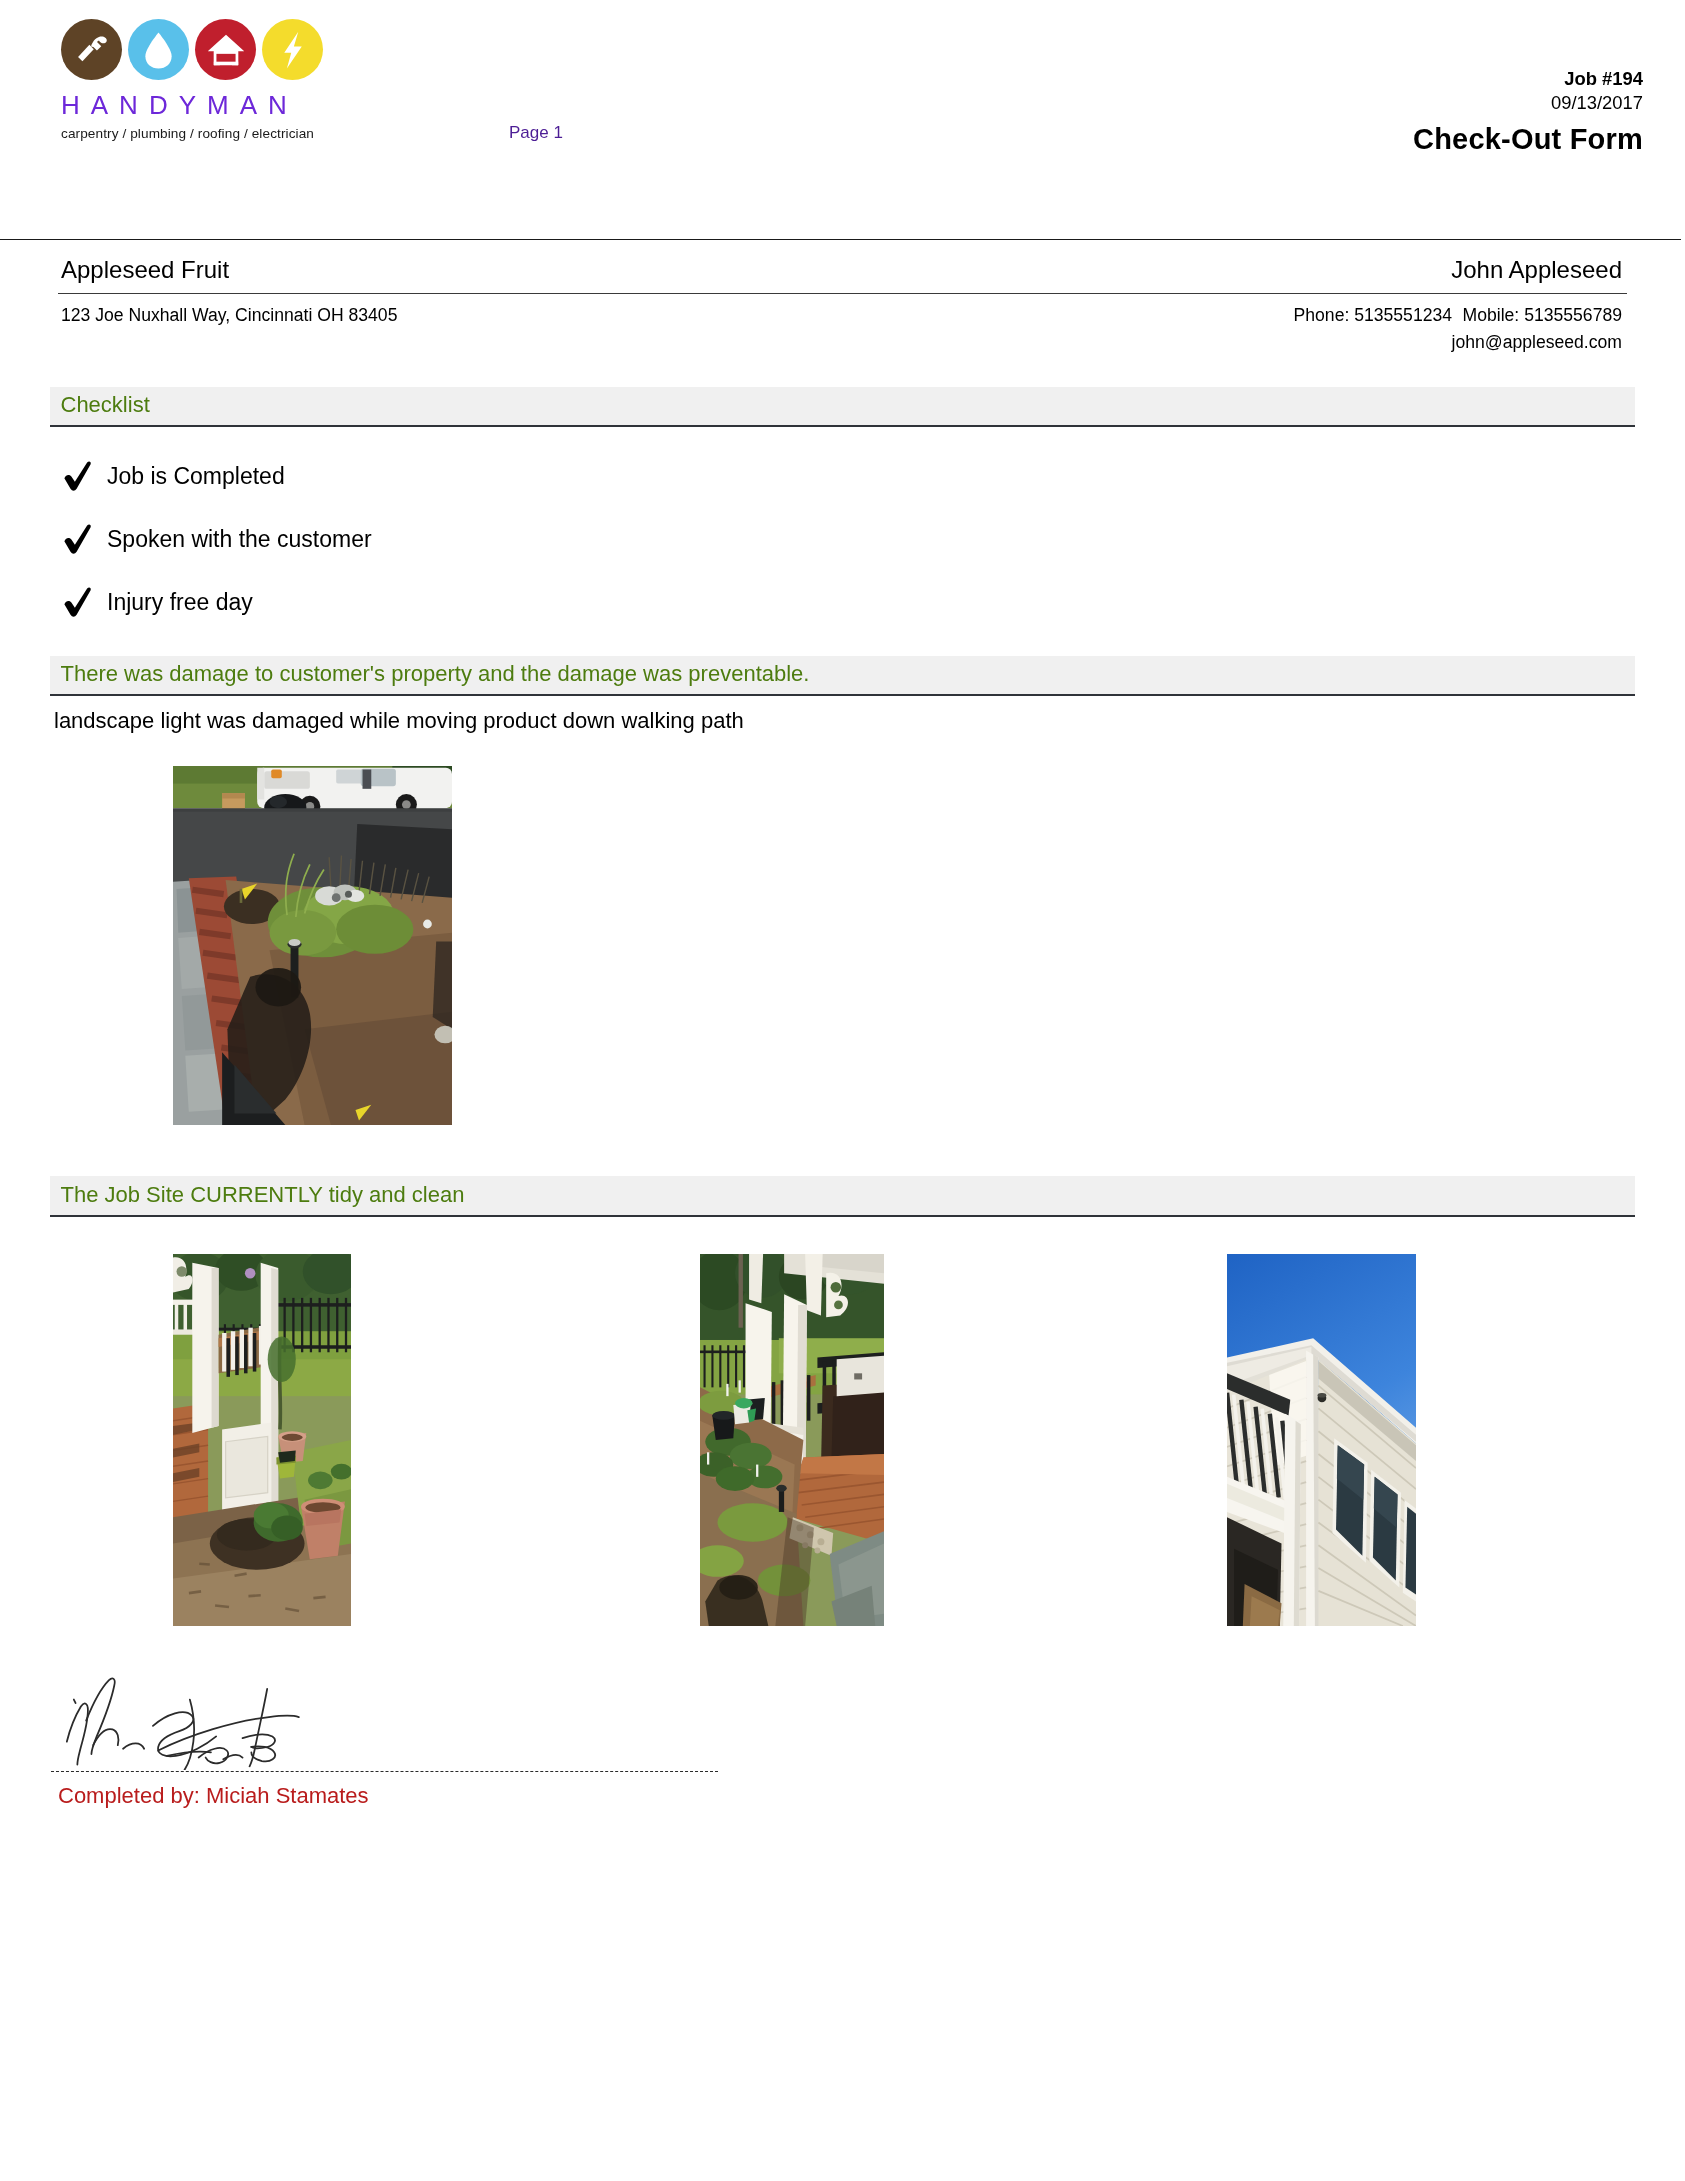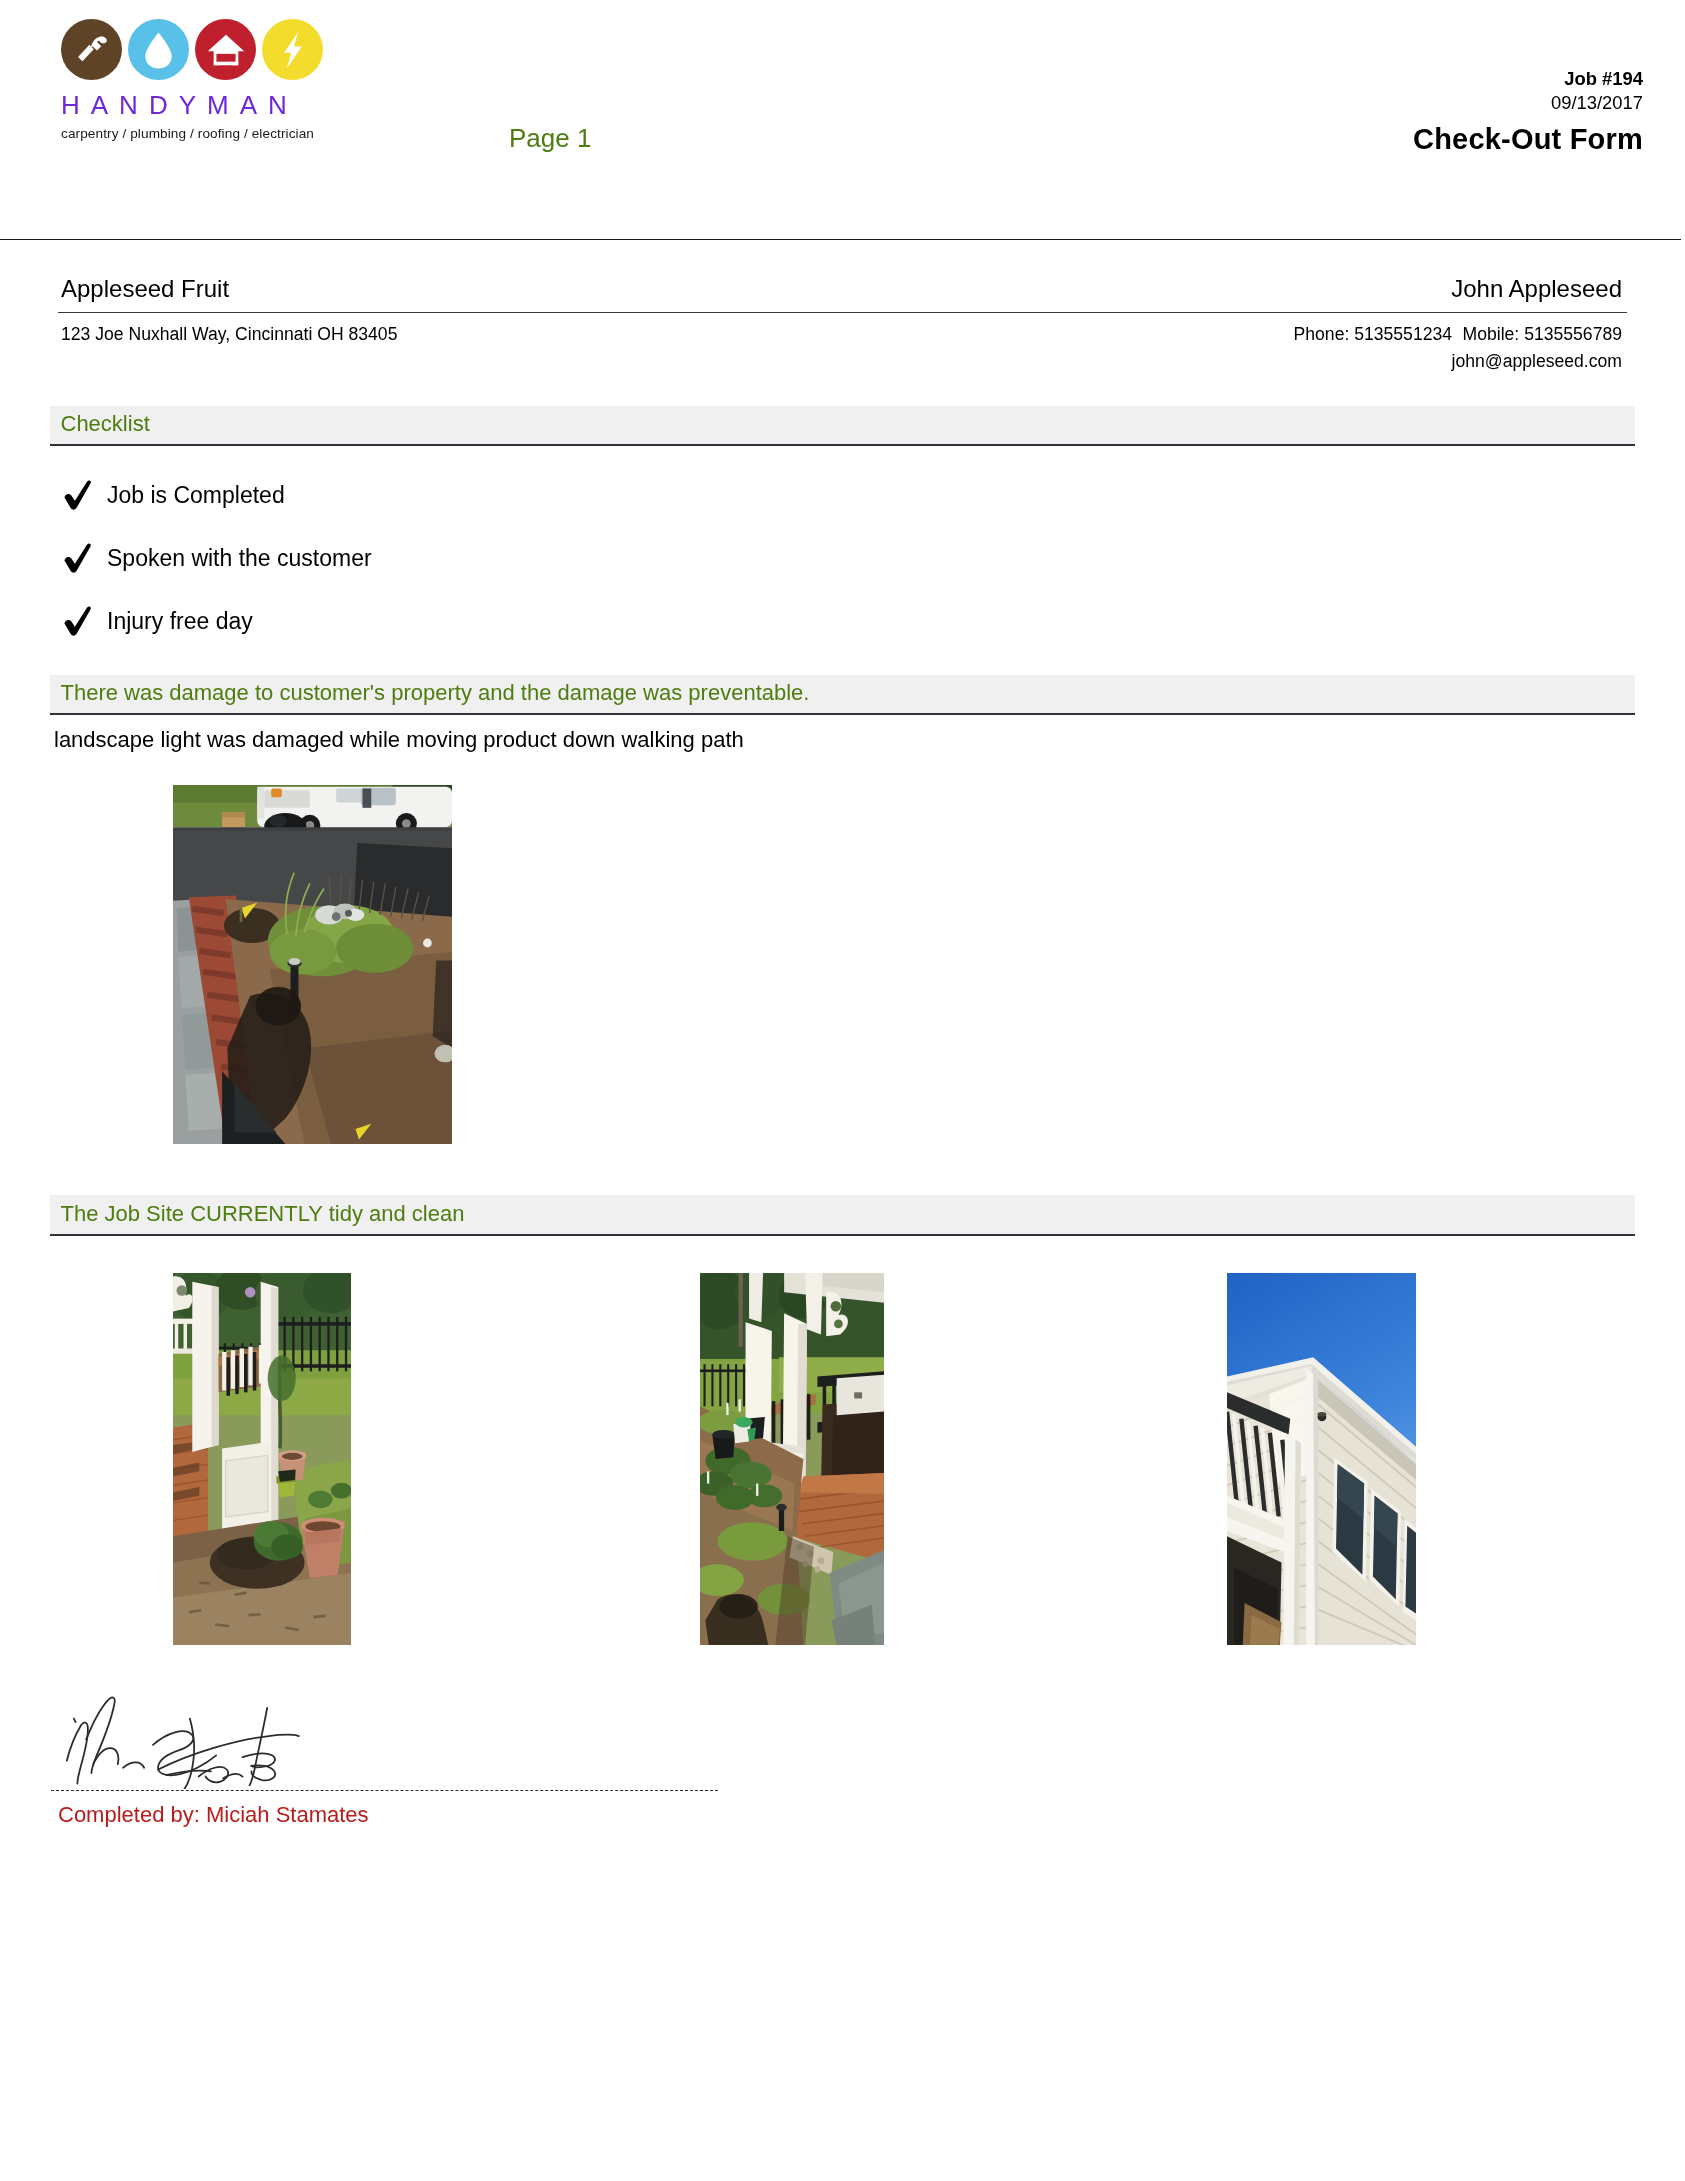--- a/index.html
+++ b/index.html
@@ -62,22 +62,22 @@
     font-size: 13.6px;
     letter-spacing: 0.1px;
     color: #1a1a1a;
     white-space: nowrap;
   }
 
   .page-num {
     position: absolute;
     left: 509px;
     top: 123px;
-    font-size: 26px;
-    color: #4d7c0f;
+    font-size: 17px;
+    color: #4c1d95;
   }
   .header-right {
     position: absolute;
     right: 42px;
     top: 67px;
     text-align: right;
     line-height: 1.28;
   }
   .job-no {
     font-size: 18.4px;
@@ -97,21 +97,21 @@
     position: absolute;
     left: 0;
     top: 239px;
     width: 1681px;
     border-top: 1.8px solid #1a1a1a;
   }
 
   
   .parties {
     position: relative;
-    margin-top: 37px;
+    margin-top: 18px;
     height: 97px;
   }
   .party-left {
     position: absolute;
     left: 61px;
     top: 0;
   }
   .party-right {
     position: absolute;
     right: 63px;

